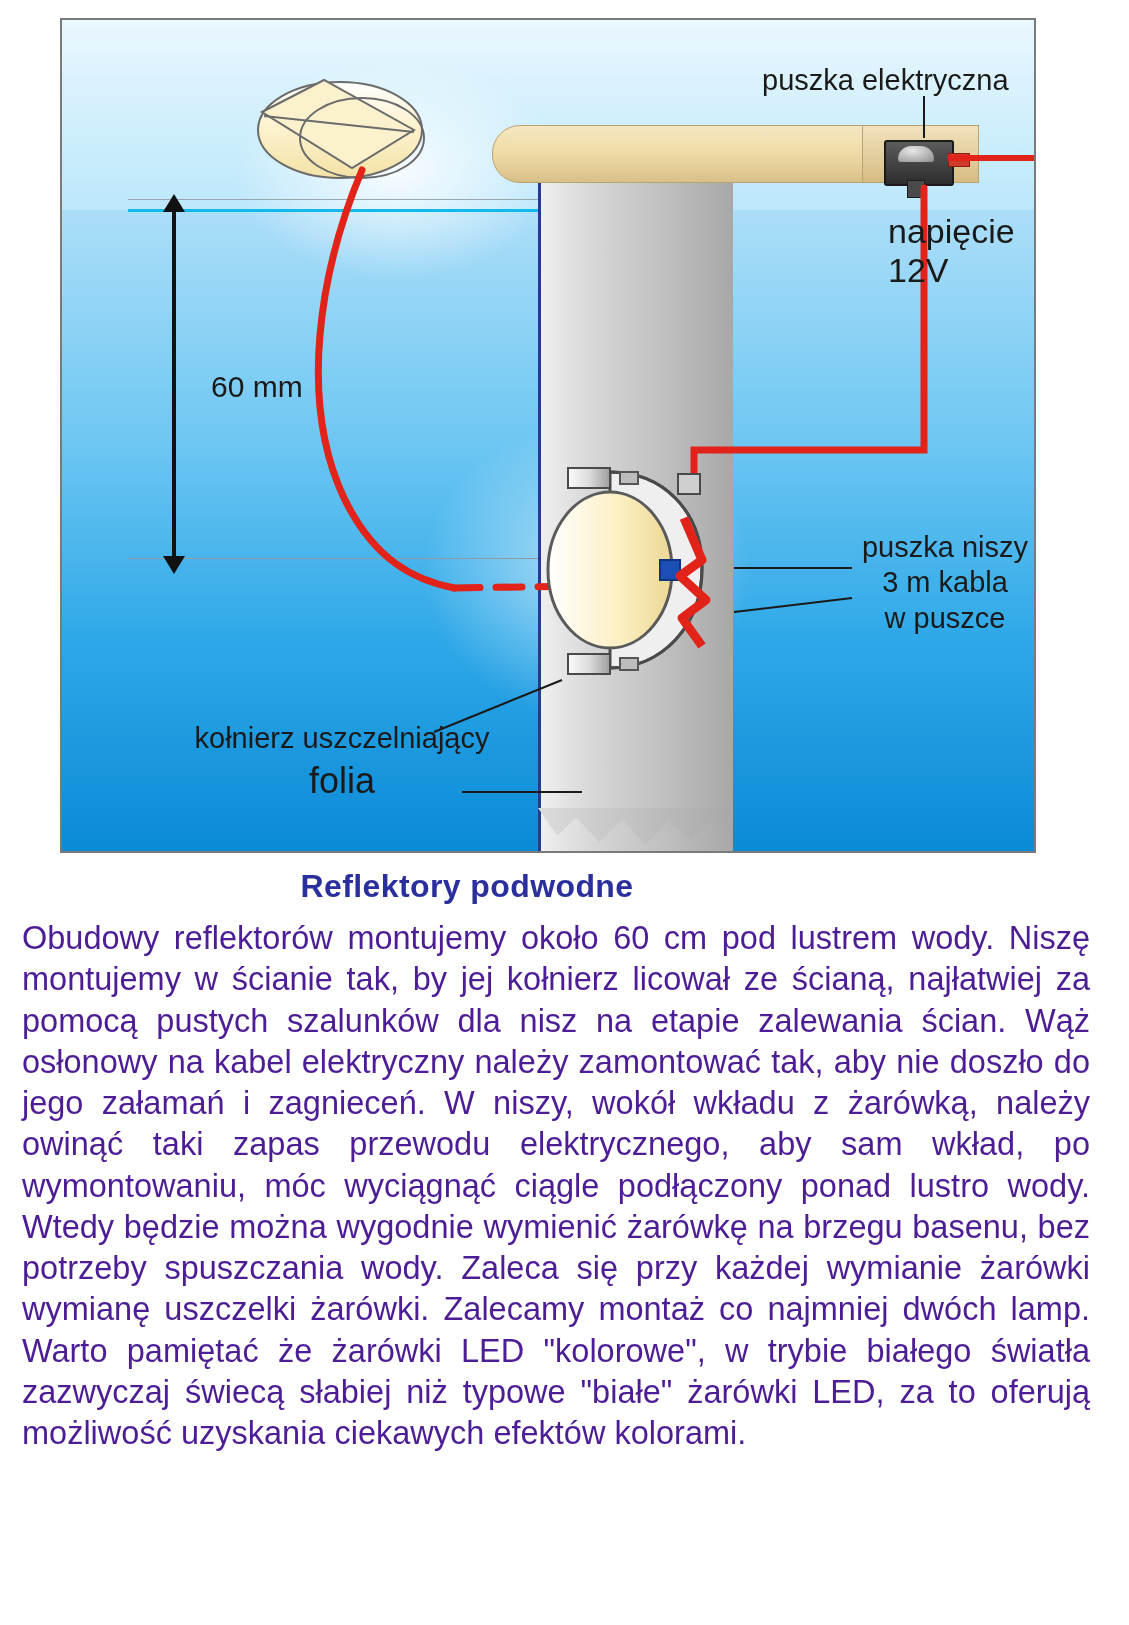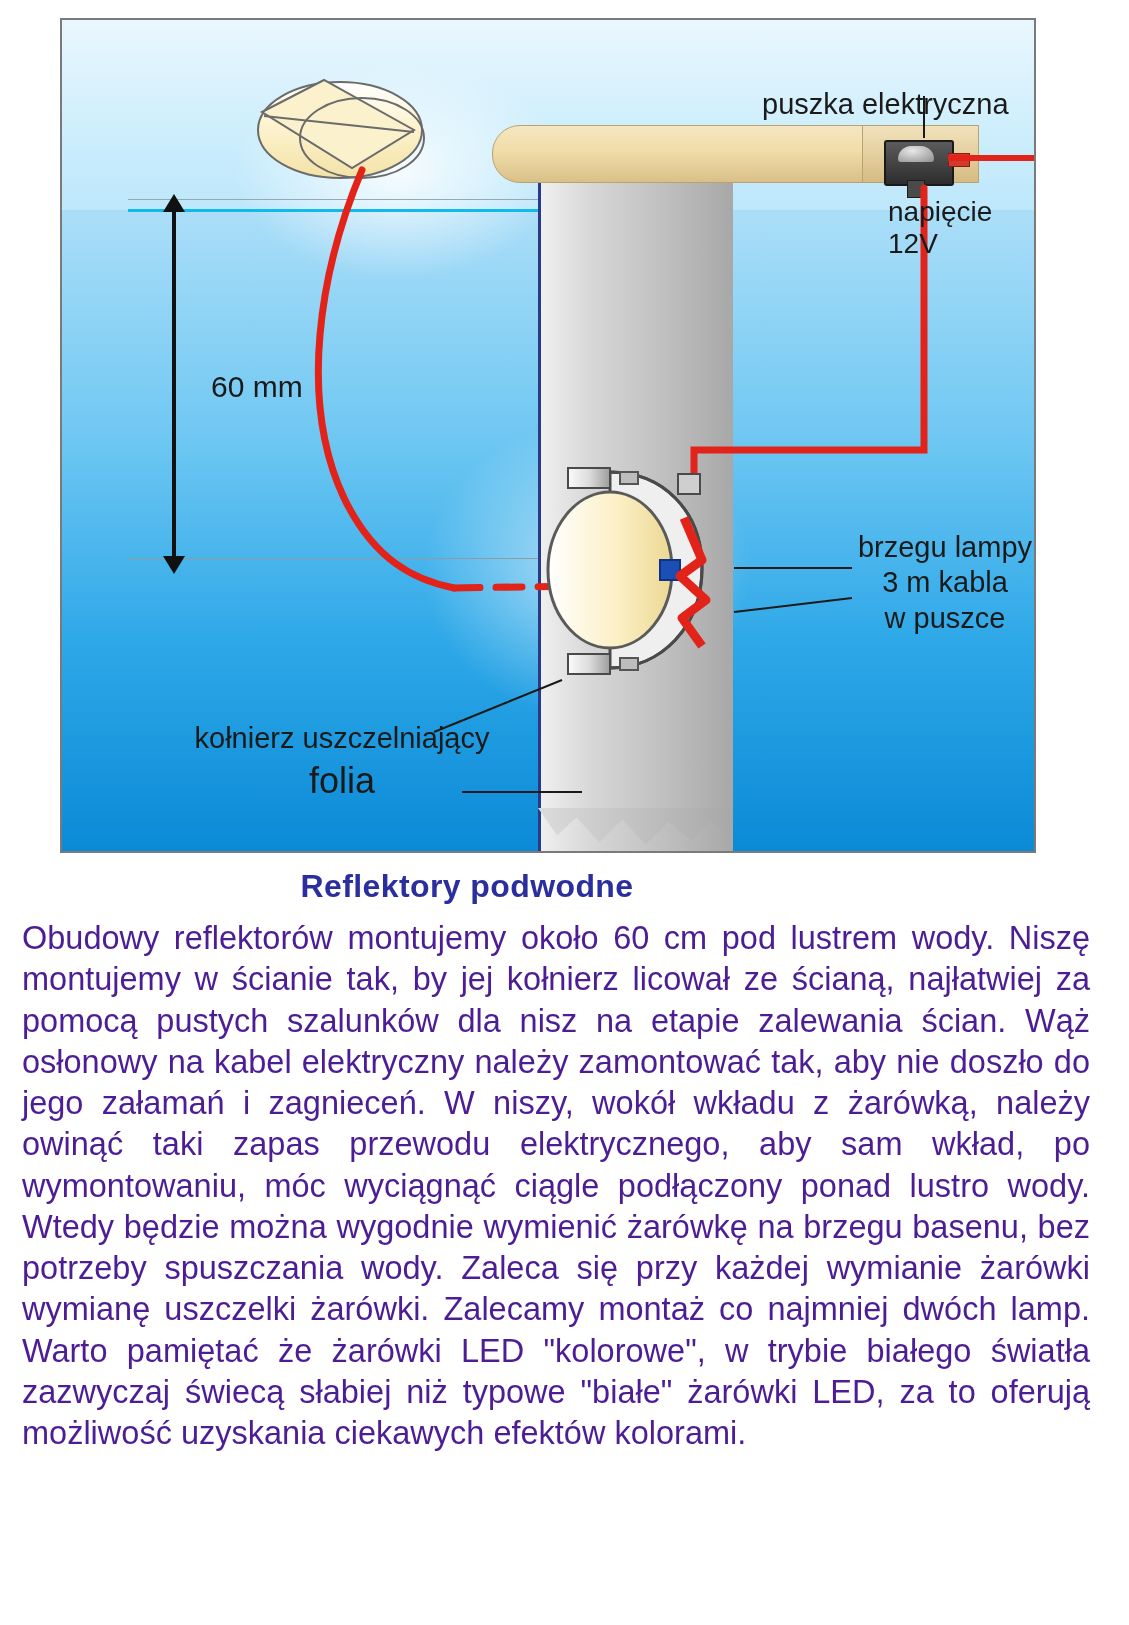--- a/index.html
+++ b/index.html
@@ -210,27 +210,27 @@
   }
 
   
   .fig-label {
     position: absolute;
     color: #1a1a1a;
     font-family: "Liberation Sans", sans-serif;
     line-height: 1.15;
   }
   .lbl-puszka-elektryczna {
-    left: 700px; top: 68px;
+    left: 700px; top: 44px;
     font-size: 29px;
     white-space: nowrap;
   }
   .lbl-napiecie {
-    left: 826px; top: 176px;
-    font-size: 28px;
+    left: 826px; top: 192px;
+    font-size: 34px;
     text-align: left;
   }
   .lbl-napiecie .v {
     display: block;
     padding-right: 24px;
   }
   .lbl-puszka-lampy {
     left: 790px; top: 510px;
     font-size: 29px;
     text-align: center;
@@ -363,21 +363,21 @@
     </svg>
 
     <div class="fig-label lbl-puszka-elektryczna">puszka elektryczna</div>
 
     <div class="fig-label lbl-napiecie">
       <span>napięcie</span>
       <span class="v">12V</span>
     </div>
 
     <div class="fig-label lbl-puszka-lampy">
-      <div>brzegu lampy</div>
+      <div>puszka niszy</div>
       <div>3 m kabla</div>
       <div>w puszce</div>
     </div>
 
     <div class="fig-label lbl-kolnierz">kołnierz uszczelniający</div>
 
     <div class="fig-label lbl-folia">folia</div>
   </div>
 
   <div class="caption">Reflektory podwodne</div>

